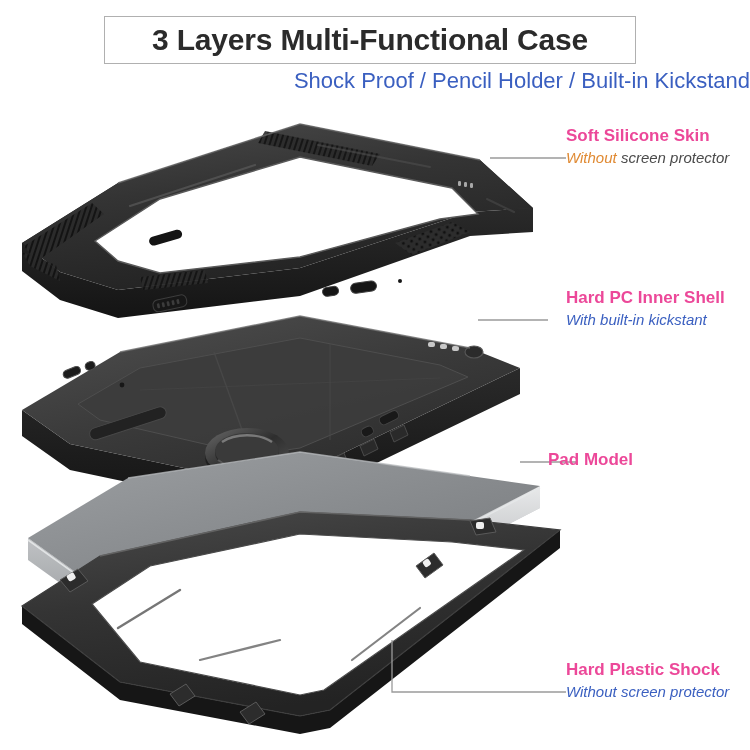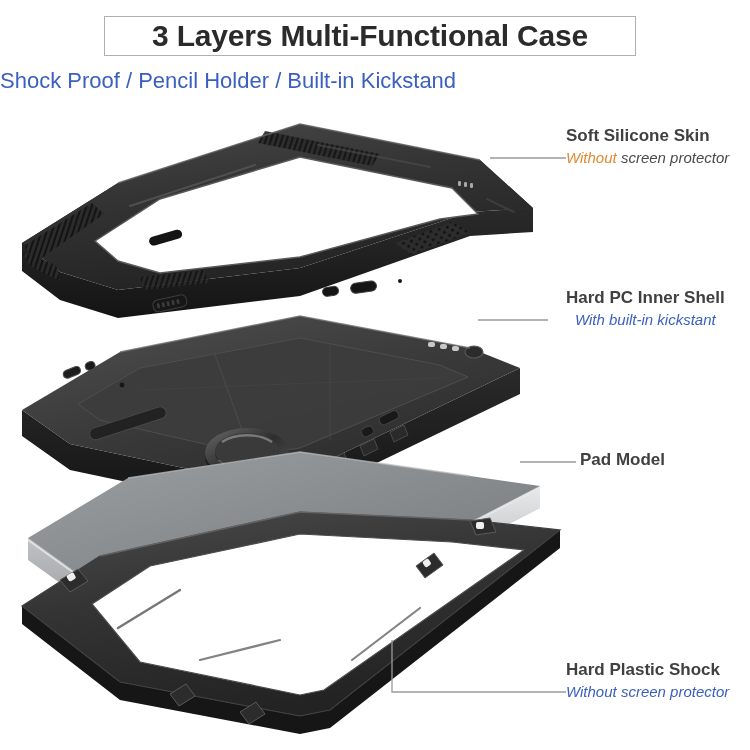--- a/index.html
+++ b/index.html
@@ -7,38 +7,38 @@
     width:750px;height:750px;
     background:#ffffff;
     font-family:"Liberation Sans", sans-serif;
     overflow:hidden;
     position:relative;
   }
   #stage{position:absolute;left:0;top:0;width:750px;height:750px;}
 
   
   .title-box{
-    position:absolute;left:104px;top:16px;width:532px;height:40px;
+    position:absolute;left:104px;top:16px;width:532px;height:48px;
     border:1px solid #b0b0b0;
     box-sizing:border-box;
     display:flex;align-items:center;justify-content:center;
   }
   .title-box .t{
     font-size:30px;font-weight:bold;color:#2b2b2b;letter-spacing:-0.2px;
     white-space:nowrap;
   }
   .subtitle{
-    position:absolute;left:0;top:68px;width:750px;text-align:left;
+    position:absolute;left:0;top:68px;width:750px;text-align:right;
     font-size:22px;color:#3a5fc0;white-space:nowrap;
   }
 
   
   .callout{position:absolute;}
   .callout .lbl{
-    font-size:17px;font-weight:bold;color:#404040;white-space:nowrap;
+    font-size:17px;font-weight:bold;color:#ec4899;white-space:nowrap;
     line-height:20px;
   }
   .callout .sub{
     font-size:15px;white-space:nowrap;line-height:20px;margin-top:2px;font-style:italic;
   }
   .sub .ora{color:#e08a33;}
   .sub .gry{color:#4a4a4a;}
   .sub.blue{color:#3a5fc0;}
 
   svg.art{position:absolute;left:0;top:0;width:750px;height:750px;}
@@ -280,24 +280,24 @@
   </div>
   <div class="subtitle">Shock Proof / Pencil Holder / Built-in Kickstand</div>
 
   <div class="callout" style="left:566px;top:126px;">
     <div class="lbl">Soft Silicone Skin</div>
     <div class="sub"><span class="ora">Without</span><span class="gry"> screen protector</span></div>
   </div>
 
   <div class="callout" style="left:566px;top:288px;">
     <div class="lbl">Hard PC Inner Shell</div>
-    <div class="sub blue" style="text-align:center;">With built-in kickstant</div>
-  </div>
-
-  <div class="callout" style="left:580px;top:450px;">
+    <div class="sub blue" style="text-align:left;">With built-in kickstant</div>
+  </div>
+
+  <div class="callout" style="left:548px;top:450px;">
     <div class="lbl">Pad Model</div>
   </div>
 
   <div class="callout" style="left:566px;top:660px;">
     <div class="lbl">Hard Plastic Shock</div>
     <div class="sub blue">Without screen protector</div>
   </div>
 
 </div>
 

